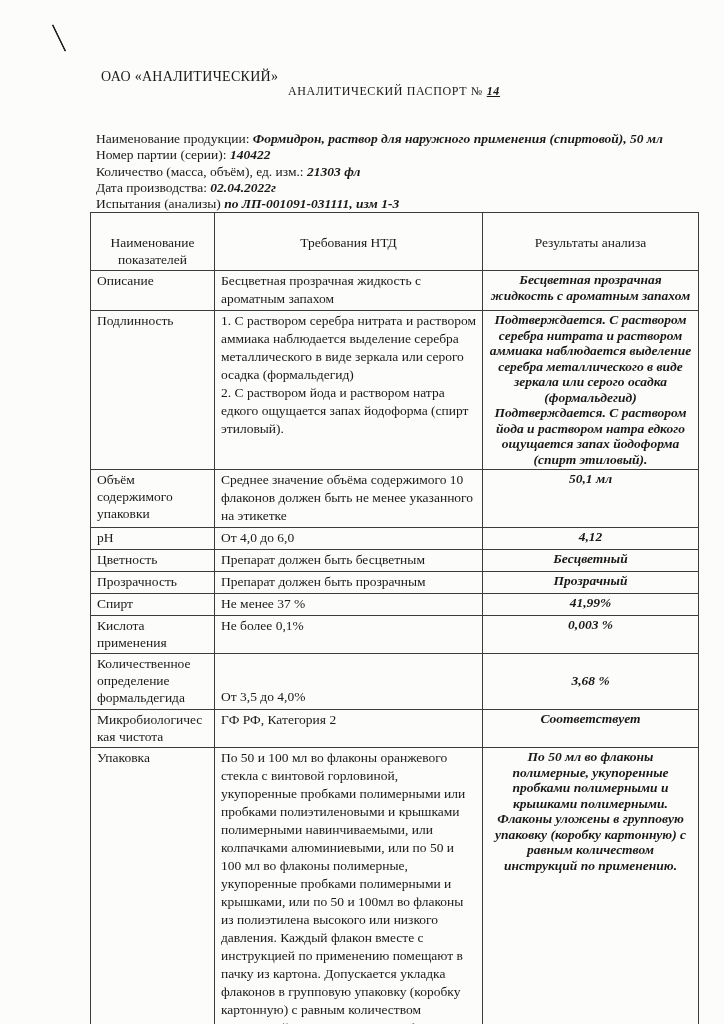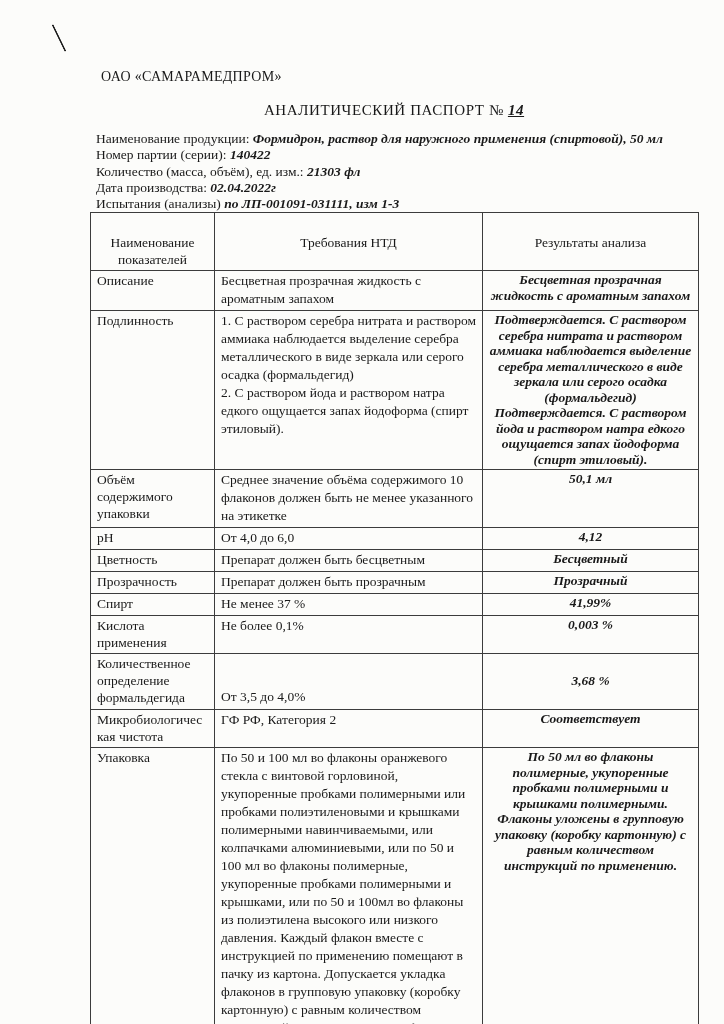--- a/index.html
+++ b/index.html
@@ -29,24 +29,24 @@
   .company {
     position: absolute;
     left: 101px;
     top: 69px;
     font-size: 14px;
     letter-spacing: 0.3px;
   }
   .doc-title {
     position: absolute;
     left: 90px;
-    top: 102px;
+    top: 84px;
     width: 608px;
     text-align: center;
-    font-size: 15px;
+    font-size: 12px;
     letter-spacing: 0.6px;
     white-space: nowrap;
   }
   .title-number {
     font-weight: bold;
     font-style: italic;
     text-decoration: underline;
     margin-left: 4px;
   }
   .fields {
@@ -106,21 +106,21 @@
   }
   td.valign-bottom { vertical-align: bottom; padding-bottom: 3px; }
   td.valign-middle { vertical-align: middle; }
 </style>
 </head>
 <body>
 
 <div class="page">
   <div class="pen-mark"></div>
 
-  <div class="company">ОАО «САМАРАМЕДПРОМ»</div>
+  <div class="company">ОАО «АНАЛИТИЧЕСКИЙ»</div>
 
   <div class="doc-title">
     <span>АНАЛИТИЧЕСКИЙ ПАСПОРТ №</span><span class="title-number">14</span>
   </div>
 
   <div class="fields">
       <div><span class="flabel">Наименование продукции:</span> <span class="fvalue">Формидрон, раствор для наружного применения (спиртовой), 50 мл</span></div>
       <div><span class="flabel">Номер партии (серии):</span> <span class="fvalue">140422</span></div>
       <div><span class="flabel">Количество (масса, объём), ед. изм.:</span> <span class="fvalue">21303 фл</span></div>
       <div><span class="flabel">Дата производства:</span> <span class="fvalue">02.04.2022г</span></div>

